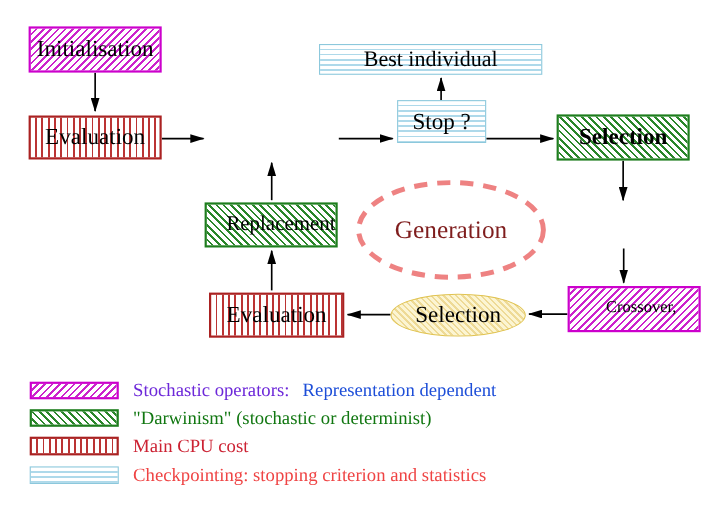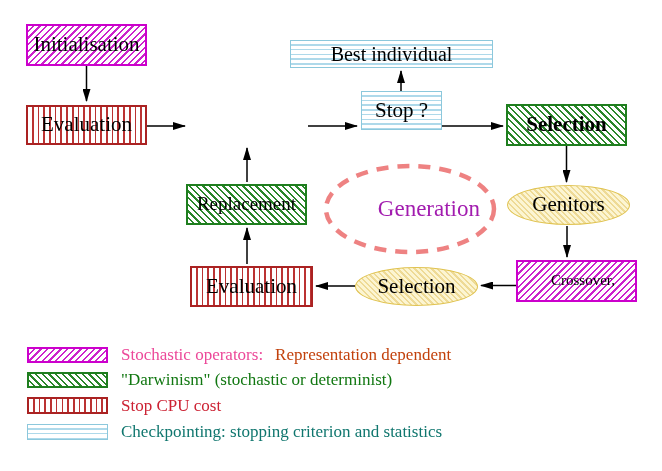--- a/index.html
+++ b/index.html
@@ -33,21 +33,21 @@
   .ellipse{
     border:1.5px solid #e0c351;border-radius:50%;
     background-image:repeating-linear-gradient(45deg,#fcf5d2 0 2.4px,#eeda96 2.4px 4px);
   }
   .f21{font-size:21px;align-items:center;}
   .f20{font-size:20px;}
   .f19{font-size:19px;}
   .f15{font-size:15px;line-height:1.3;padding-left:13px;}
   .generation-label{
     position:absolute;left:340px;top:195px;width:140px;height:28px;
-    font-size:23px;color:#a21caf;text-align:right;line-height:28px;
+    font-size:23px;color:#7f1d1d;text-align:center;line-height:28px;
   }
   
   .swatch{position:absolute;left:27px;width:81px;height:16px;box-sizing:border-box;background-color:#fff;}
   .legend-text{position:absolute;left:121px;height:20px;line-height:20px;font-size:17px;white-space:nowrap;}
   .lt-suffix{margin-left:12px;}
 </style>
 </head>
 <body>
 
 <div class="stage">
@@ -88,57 +88,54 @@
 
   <div class="node stripe-cyan f21" style="left:361px;top:91px;width:81px;height:39px;border-radius:0;">
     <span>Stop ?</span>
   </div>
 
   <div class="node hatch-green f21" style="left:506px;top:104px;width:121px;height:42px;font-weight:bold;">
     <span>Selection</span>
   </div>
 
 
-  <div class="node ellipse f21" style="left:507px;top:185px;width:123px;height:40px;">
-    <span>Genitors</span>
-  </div>
 
   <div class="node hatch-magenta f15" style="left:516px;top:260px;width:121px;height:42px;flex-direction:column;">
     <div>Crossover,</div>
   </div>
 
   <div class="node ellipse f21" style="left:355px;top:267px;width:123px;height:39px;">
     <span>Selection</span>
   </div>
 
   <div class="node stripe-red f21" style="left:190px;top:266px;width:123px;height:41px;">
     <span>Evaluation</span>
   </div>
 
-  <div class="node hatch-green f19" style="left:186px;top:184px;width:121px;height:41px;">
+  <div class="node hatch-green f19" style="left:186px;top:184px;width:121px;height:41px;justify-content:flex-end;">
     <span>Replacement</span>
   </div>
 
   <div class="generation-label">Generation</div>
 
   <div>
     <div class="swatch hatch-magenta" style="top:347px;"></div>
     <div class="legend-text" style="top:345px;">
-      <span style="color:#ec4899;">Stochastic operators:</span><span class="lt-suffix" style="color:#c2410c;">Representation dependent</span>
+      <span style="color:#6d28d9;">Stochastic operators:</span><span class="lt-suffix" style="color:#1d4ed8;">Representation dependent</span>
     </div>
 
     <div class="swatch hatch-green" style="top:372px;"></div>
     <div class="legend-text" style="top:370px;color:#117711;">
       <span>"Darwinism" (stochastic or determinist)</span>
     </div>
 
     <div class="swatch stripe-red" style="top:397px;height:17px;"></div>
     <div class="legend-text" style="top:396px;color:#cc2233;">
-      <span>Stop CPU cost</span>
+      <span>Main CPU cost</span>
     </div>
 
     <div class="swatch stripe-cyan" style="top:424px;"></div>
-    <div class="legend-text" style="top:422px;color:#0f766e;">
+    <div class="legend-text" style="top:422px;color:#ef4444;">
       <span>Checkpointing: stopping criterion and statistics</span>
     </div>
   </div>
 
 </div>
 
 </body></html>

